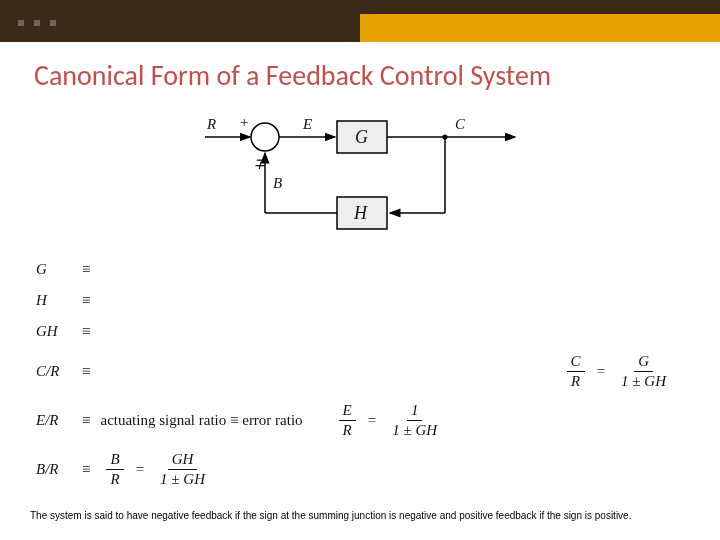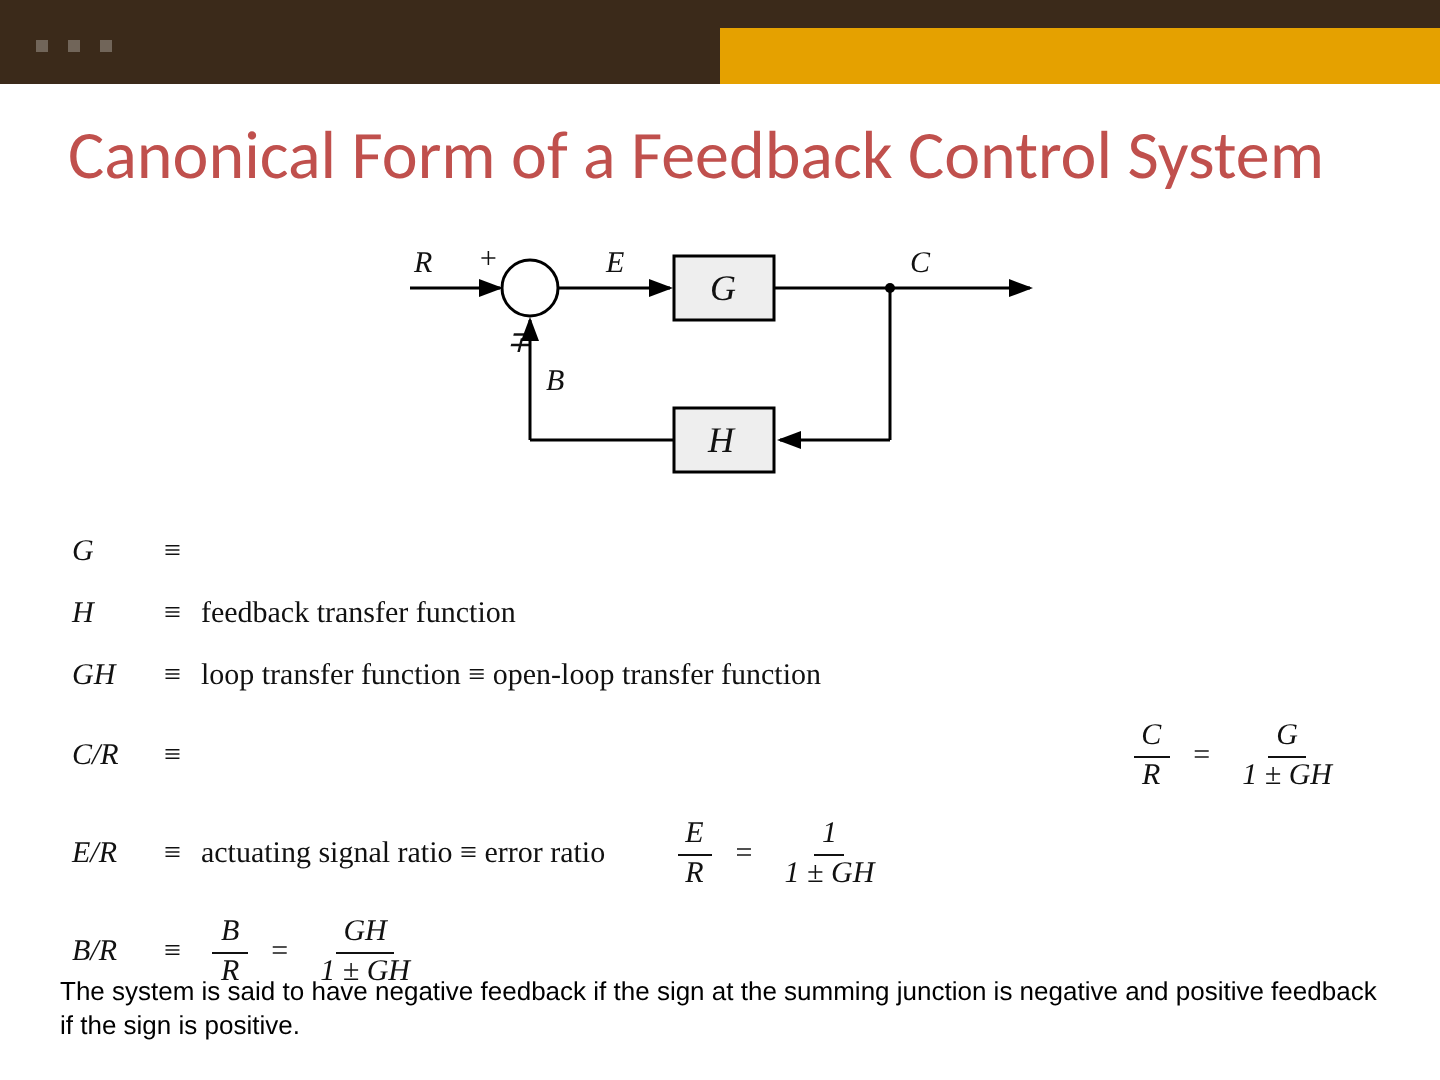--- a/index.html
+++ b/index.html
@@ -2,36 +2,36 @@
 <html><head>
 <meta charset="utf-8">
 <style>
   html,body{margin:0;padding:0;width:720px;height:540px;background:#fff;font-family:Arial,Helvetica,sans-serif;}
   .topbar{height:14px;background:#3b2a1a;}
   .accentbar{height:28px;display:flex;}
   .accentbar .dark{flex:0 0 50%;background:#3b2a1a;position:relative;}
   .accentbar .dark .dots{position:absolute;left:18px;top:6px;display:flex;gap:10px;}
   .accentbar .dark .dots .d{width:6px;height:6px;background:rgba(255,255,255,0.28);}
   .accentbar .gold{flex:1;background:#e5a100;}
-  .title{font-family:Georgia,Calibri,serif;font-size:34px;color:#c0504d;margin:18px 28px 12px 34px;line-height:1.12;font-weight:400;}
+  .title{font-family:Georgia,Calibri,serif;font-size:28px;color:#c0504d;margin:18px 28px 12px 34px;line-height:1.12;font-weight:400;}
   .diagram{width:330px;height:148px;margin:0 auto 10px auto;position:relative;}
   svg{width:100%;height:100%;}
   .blk text{font-family:"Times New Roman",serif;font-style:italic;font-size:18px;fill:#111;}
   .lbl{font-family:"Times New Roman",serif;font-style:italic;font-size:15px;fill:#111;}
   .defs{width:640px;margin:0 36px;font-family:"Times New Roman",serif;font-size:15px;color:#111;}
   .defrow{display:flex;align-items:center;margin:6px 0 14px 0;gap:6px;}
   .sym{font-style:italic;width:36px;text-align:left;}
   .eqv{margin:0 4px;}
   .defrow .desc{margin-right:24px;}
   .frac{display:inline-flex;flex-direction:column;align-items:center;font-style:italic;line-height:1;margin:0 6px;}
   .frac .num{border-bottom:1px solid #111;padding:0 4px 2px 4px;}
   .frac .den{padding:2px 4px 0 4px;}
   .eqline{display:flex;align-items:center;}
   .eq{margin:0 6px;font-style:normal;}
-  .footer{position:absolute;bottom:18px;left:30px;right:30px;font-family:Arial,sans-serif;font-size:13px;color:#000;line-height:1.35;margin-top:24px;}
+  .footer{position:absolute;bottom:18px;left:30px;right:30px;font-family:Arial,sans-serif;font-size:10px;color:#000;line-height:1.35;margin-top:24px;}
 </style>
 </head>
 <body>
 
 <div class="topbar"></div>
 <div class="accentbar">
   <div class="dark">
     <div class="dots">
       <div class="d"></div>
         <div class="d"></div>
@@ -85,27 +85,25 @@
 <div class="defs">
 
   <div class="defrow">
     <span class="sym">G</span>
     <span class="eqv">≡</span>
   </div>
 
   <div class="defrow">
     <span class="sym">H</span>
     <span class="eqv">≡</span>
-    <span class="desc">feedback transfer function</span>
   </div>
 
   <div class="defrow">
     <span class="sym">GH</span>
     <span class="eqv">≡</span>
-    <span class="desc">loop transfer function ≡ open-loop transfer function</span>
   </div>
 
   <div class="defrow">
     <span class="sym">C/R</span>
     <span class="eqv">≡</span>
     <span class="eqline" style="margin-left:auto;">
       <span class="frac">
           <span class="num">C</span>
           <span class="den">R</span>
         </span>

